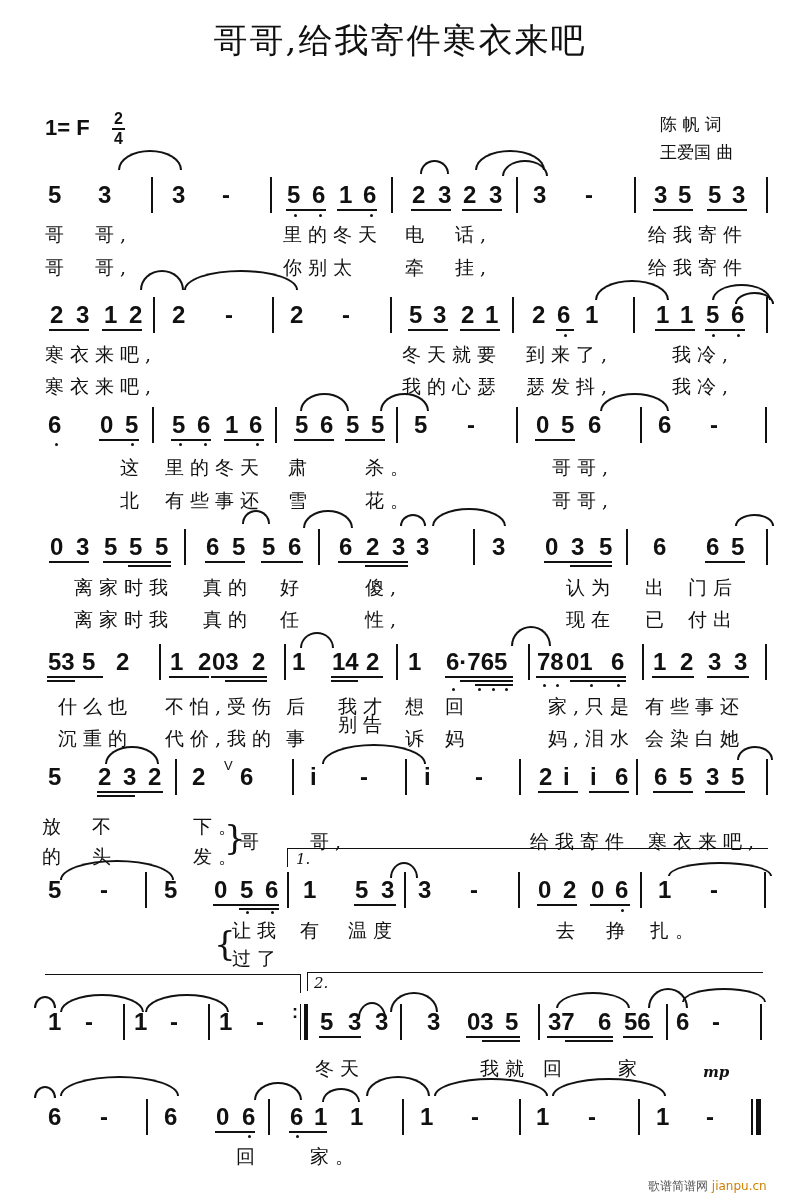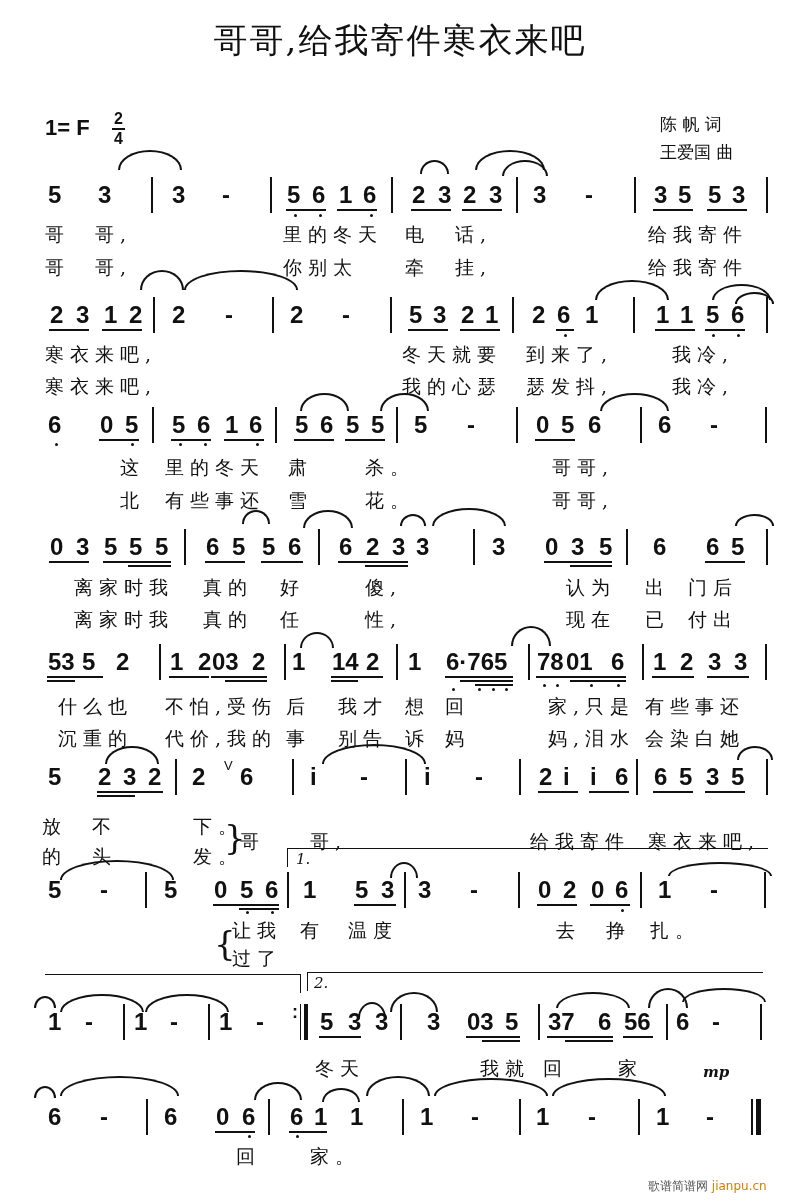--- a/index.html
+++ b/index.html
@@ -309,21 +309,21 @@
   <span class="lyric" style="left:165px;top:74px;">不怕,受伤</span>
   <span class="lyric" style="left:286px;top:74px;">后</span>
   <span class="lyric" style="left:338px;top:74px;">我才</span>
   <span class="lyric" style="left:405px;top:74px;">想</span>
   <span class="lyric" style="left:445px;top:74px;">回</span>
   <span class="lyric" style="left:548px;top:74px;">家,只是</span>
   <span class="lyric" style="left:645px;top:74px;">有些事还</span>
   <span class="lyric" style="left:58px;top:106px;">沉重的</span>
   <span class="lyric" style="left:165px;top:106px;">代价,我的</span>
   <span class="lyric" style="left:286px;top:106px;">事</span>
-  <span class="lyric" style="left:338px;top:106px;">别告</span>
+  <span class="lyric" style="left:338px;top:92px;">别告</span>
   <span class="lyric" style="left:405px;top:106px;">诉</span>
   <span class="lyric" style="left:445px;top:106px;">妈</span>
   <span class="lyric" style="left:548px;top:106px;">妈,泪水</span>
   <span class="lyric" style="left:645px;top:106px;">会染白她</span>
 </div>
 
 <div class="row" style="top:740px;height:115px;">
   <div class="tie" style="left:105px;top:6px;width:50px;height:16px;"></div>
   <div class="tie" style="left:322px;top:4px;width:100px;height:18px;"></div>
   <div class="tie" style="left:737px;top:6px;width:32px;height:12px;"></div>

